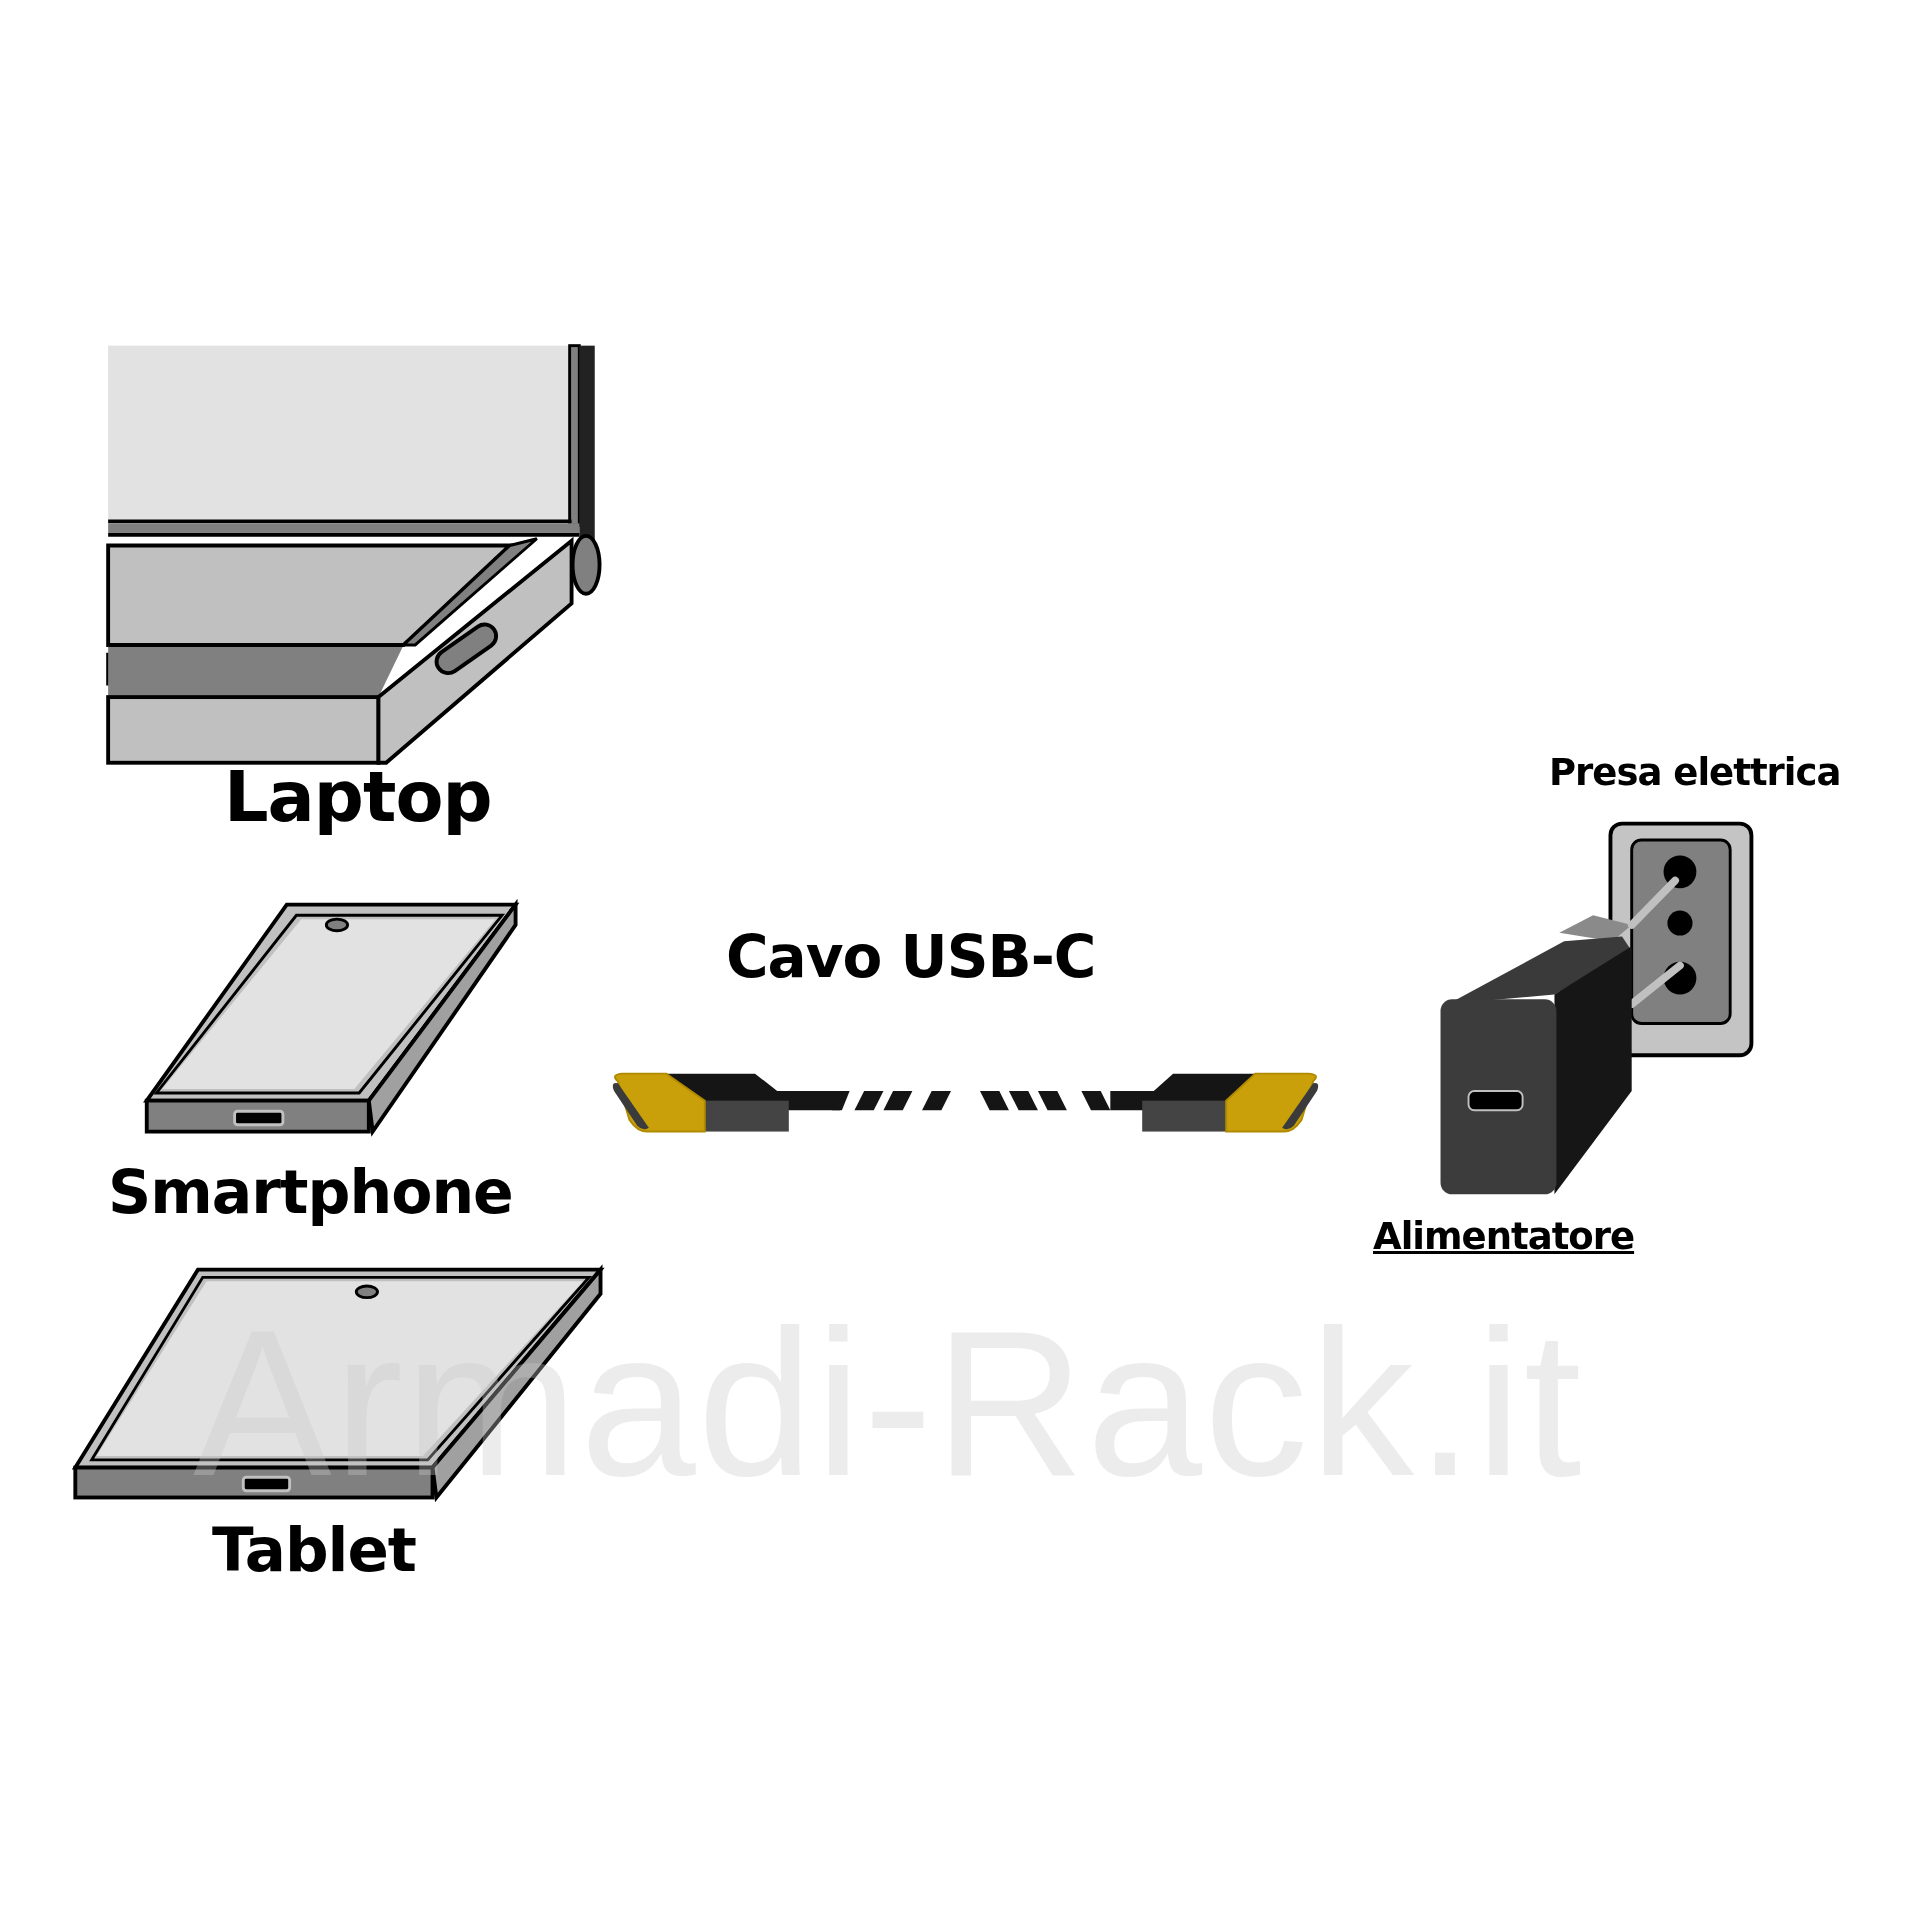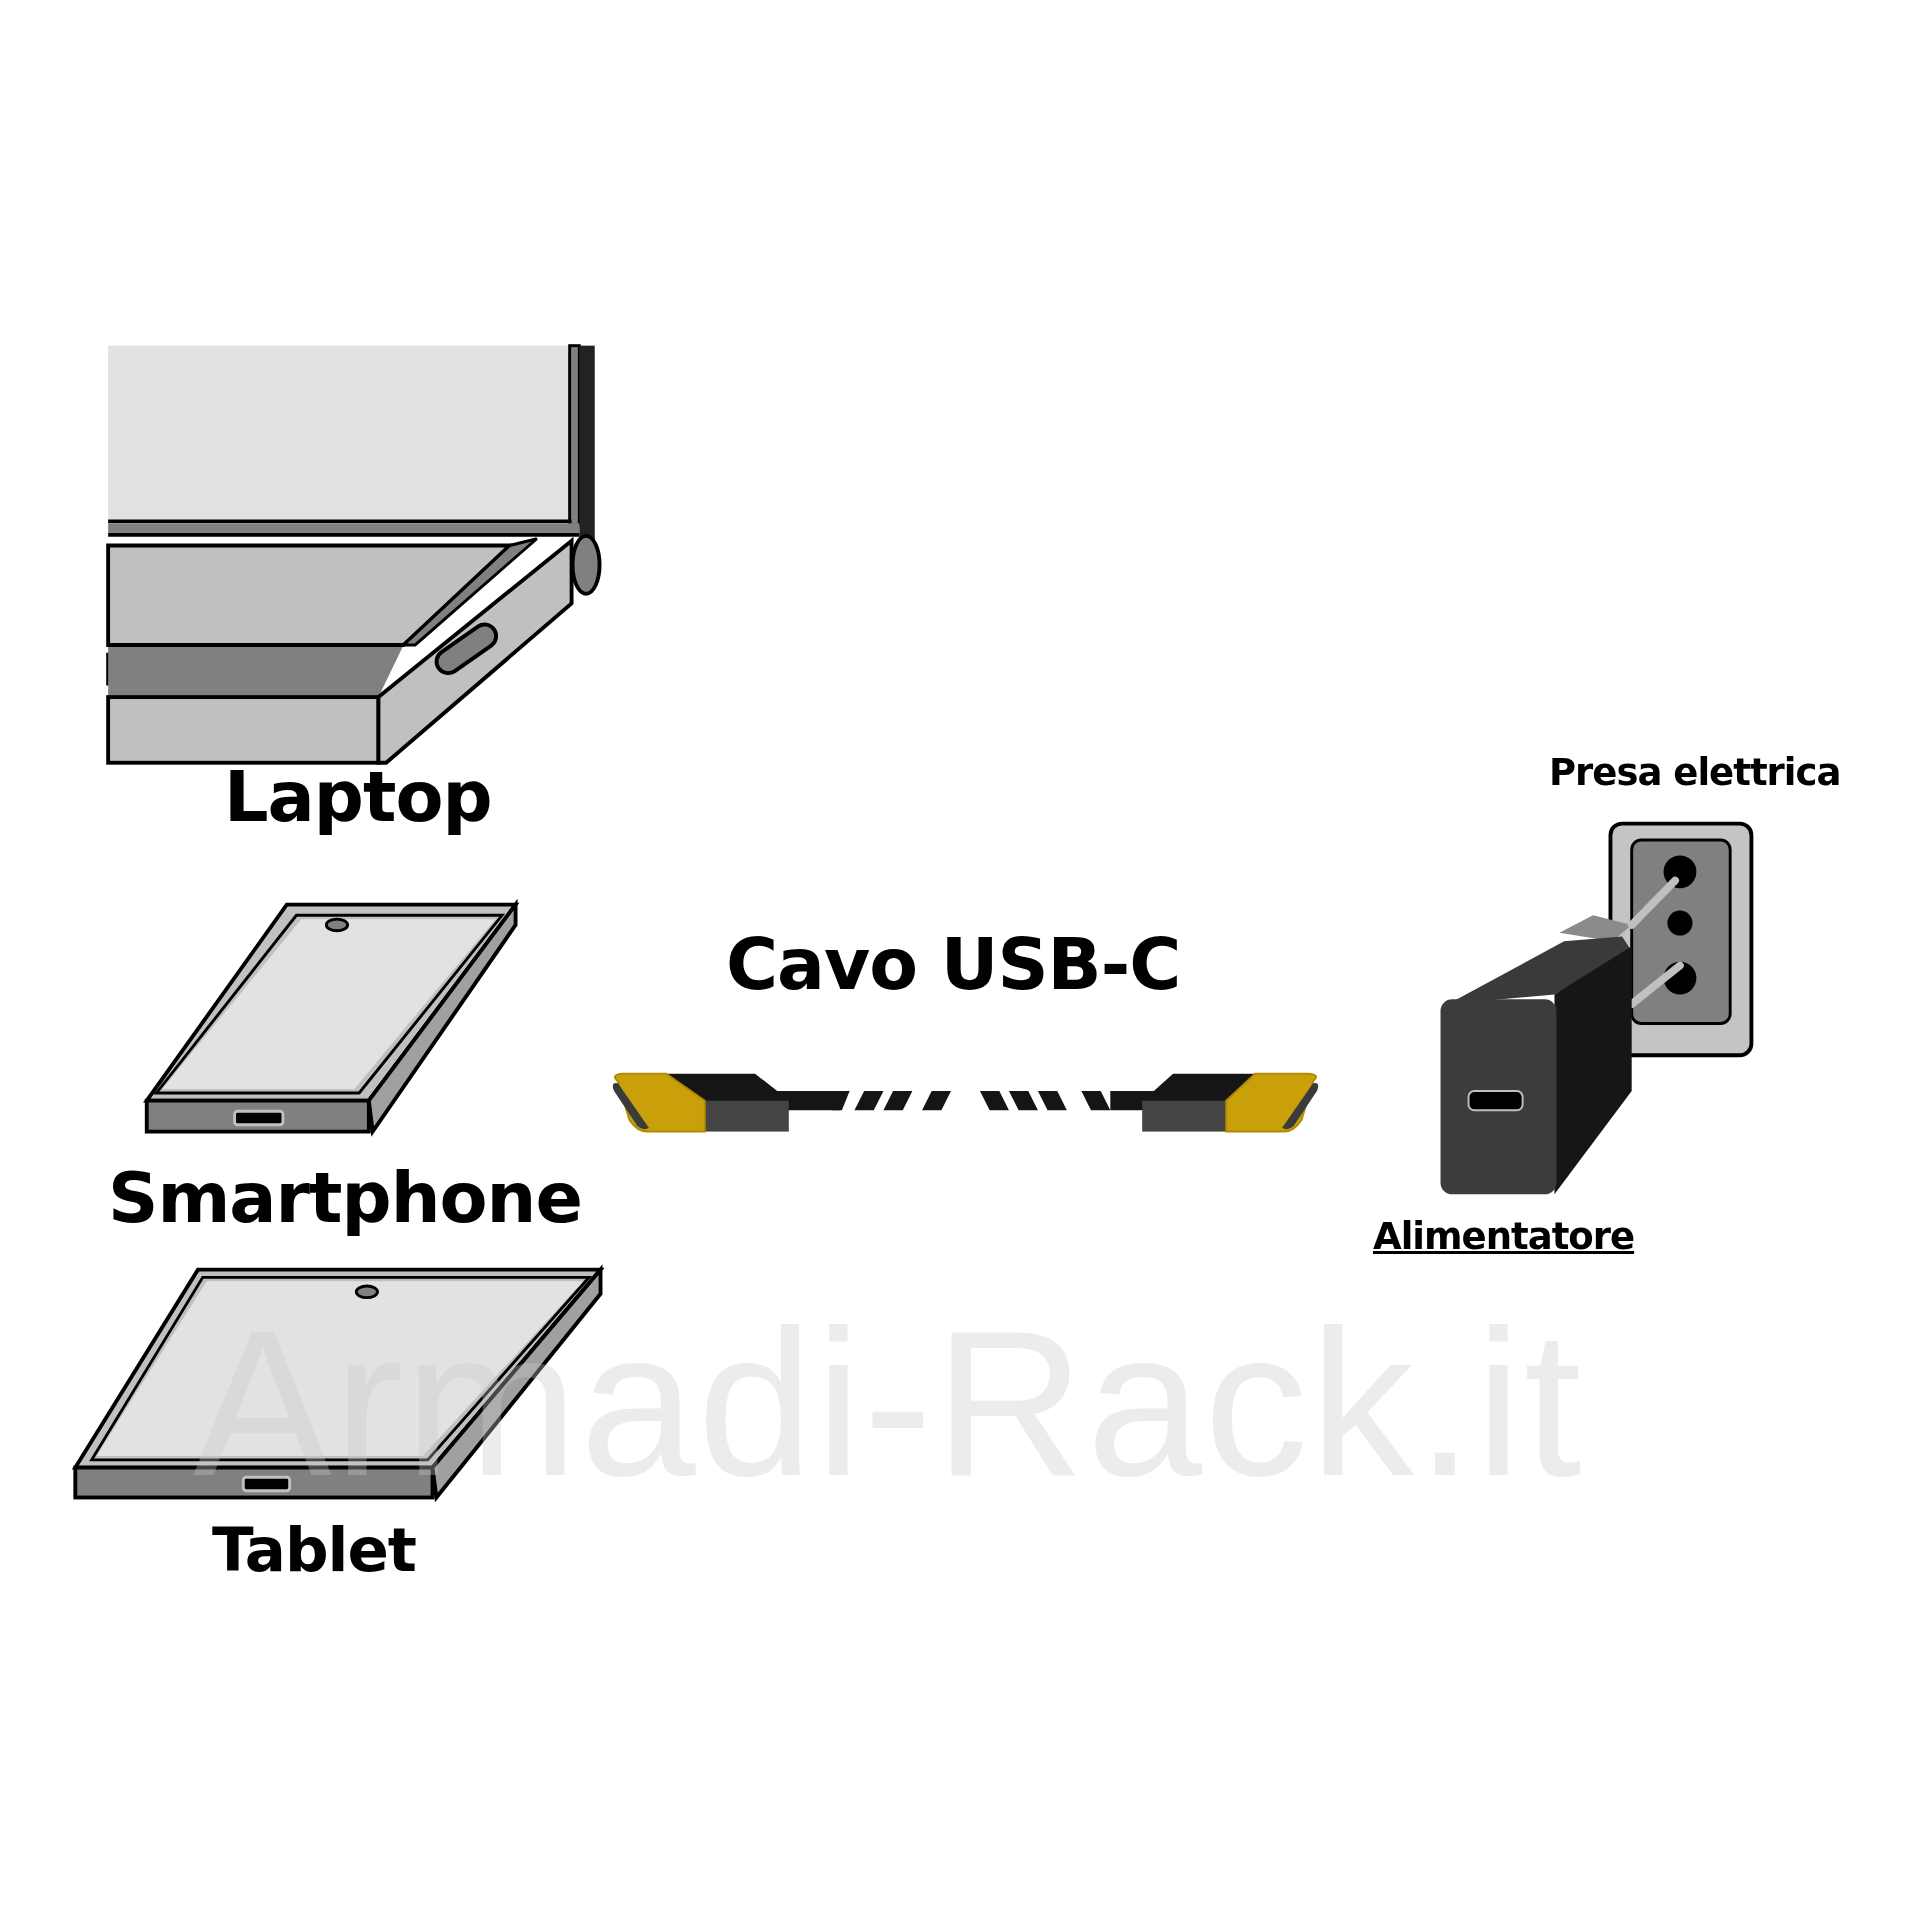--- a/index.html
+++ b/index.html
@@ -39,36 +39,36 @@
 
 <svg style="left:0;top:0" width="1931" height="1931" viewBox="0 0 2000 2000">
   <polygon points="297,937 534,937 382,1140 152,1140" fill="#c0c0c0" stroke="#000" stroke-width="4"></polygon>
   <polygon points="307,948 520,948 372,1132 162,1132" fill="#c0c0c0" stroke="#000" stroke-width="3"></polygon>
   <polygon points="312,952 513,952 367,1128 168,1128" fill="#e2e2e2"></polygon>
   <ellipse cx="349" cy="958" rx="11" ry="6" fill="#808080" stroke="#000" stroke-width="3"></ellipse>
   <polygon points="152,1140 382,1140 382,1172 152,1172" fill="#808080" stroke="#000" stroke-width="4"></polygon>
   <polygon points="382,1140 534,937 534,958 386,1172" fill="#a0a0a0" stroke="#000" stroke-width="4"></polygon>
   <rect x="243" y="1151" width="50" height="14" rx="3" fill="#000" stroke="#c0c0c0" stroke-width="3"></rect>
 </svg>
-<div class="label" style="left:108px;top:1157px;font-size:70px;">Smartphone</div>
+<div class="label" style="left:108px;top:1157px;font-size:60px;">Smartphone</div>
 
 <svg style="left:0;top:0" width="1931" height="1931" viewBox="0 0 2000 2000">
   <polygon points="205,1315 622,1315 448,1520 78,1520" fill="#c0c0c0" stroke="#000" stroke-width="4"></polygon>
   <polygon points="210,1323 610,1323 443,1512 95,1512" fill="#c0c0c0" stroke="#000" stroke-width="3"></polygon>
   <polygon points="214,1327 604,1327 438,1508 100,1508" fill="#e2e2e2"></polygon>
   <ellipse cx="380" cy="1338" rx="11" ry="6" fill="#808080" stroke="#000" stroke-width="3"></ellipse>
   <rect x="78" y="1520" width="370" height="31" fill="#808080" stroke="#000" stroke-width="4"></rect>
   <polygon points="448,1520 622,1315 622,1340 452,1551" fill="#a0a0a0" stroke="#000" stroke-width="4"></polygon>
   <rect x="252" y="1530" width="48" height="14" rx="3" fill="#000" stroke="#c0c0c0" stroke-width="3"></rect>
 </svg>
 <div class="label" style="left:212px;top:1514px;font-size:61px;">Tablet</div>
 
 <div class="watermark">Armadi-Rack.it</div>
 
-<div class="label" style="left:726px;top:923px;font-size:71px;">Cavo USB-C</div>
+<div class="label" style="left:726px;top:923px;font-size:58px;">Cavo USB-C</div>
 <svg style="left:0;top:0" width="1931" height="1931" viewBox="0 0 2000 2000">
 
   <polygon points="690,1112 782,1112 805,1130 870,1130 870,1150 690,1150" fill="#151515"></polygon>
   <rect x="724" y="1140" width="93" height="32" fill="#444"></rect>
   <path d="M640,1120 Q632,1113 645,1112 L690,1112 L730,1140 L730,1172 L670,1172 Q660,1172 652,1160 Z" fill="#c9a00a" stroke="#b08a00" stroke-width="2"></path>
   <path d="M640,1122 L672,1168 Q666,1172 660,1166 L636,1130 Q632,1120 640,1122 Z" fill="#3b3b3b"></path>
 
   <polygon points="870,1130 880,1130 872,1150 862,1150" fill="#151515"></polygon>
   <polygon points="895,1130 915,1130 905,1150 885,1150" fill="#151515"></polygon>
   <polygon points="925,1130 945,1130 935,1150 915,1150" fill="#151515"></polygon>

